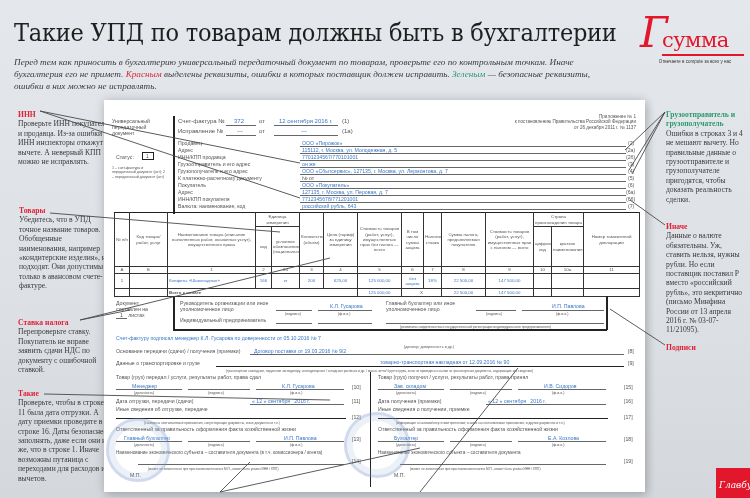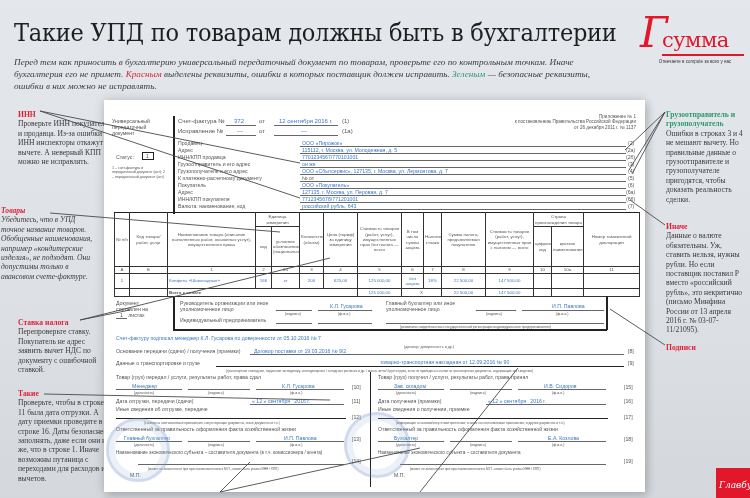--- a/index.html
+++ b/index.html
@@ -107,27 +107,27 @@
   <span class="logo-mark">Г</span>
   <span class="logo-text">сумма</span>
   <span class="logo-line"></span>
   <span class="logo-tagline">Отвечаете в compute за всех у нас</span>
 </div>
 
 <div class="note" style="left:18px; top:110px;">
   <span class="head red">ИНН</span>
   <span>Проверьте ИНН покупателя и продавца. Из-за ошибки в ИНН инспекторы откажут в вычете. А неверный КПП можно не исправлять.</span>
 </div>
-<div class="note" style="left:1px; top:206px;font-style:italic;">
+<div class="note" style="left:19px; top:206px;">
   <span class="head red">Товары</span>
   <span>Убедитесь, что в УПД точное название товаров. Обобщенные наименования, например «кондитерские изделия», не подходят. Они допустимы только в авансовом счете-фактуре.</span>
 </div>
 <div class="note" style="left:18px; top:318px;">
   <span class="head red">Ставка налога</span>
-  <span>Перепроверьте ставку. Покупатель не адрес заявить вычет НДС по документу с ошибочной ставкой.</span>
+  <span>Перепроверьте ставку. Покупатель не вправе заявить сдачи НДС по документу с ошибочной ставкой.</span>
 </div>
 <div class="note" style="left:18px; top:389px;">
   <span class="head red">Такие</span>
   <span>Проверьте, чтобы в строке 11 была дата отгрузки. А дату приемки проведите в строке 16. Даты безопаснее заполнять, даже если они не же, что в строке 1. Иначе возможны путаница с переходами для расходов и вычетов.</span>
 </div>
 
 <div class="note" style="left:666px; top:110px; width:82px;">
   <span class="head green">Грузоотправитель и грузополучатель</span>
   <span>Ошибки в строках 3 и 4 не мешают вычету. Но правильные данные о грузоотправителе и грузополучателе пригодятся, чтобы доказать реальность сделки.</span>
 </div>

